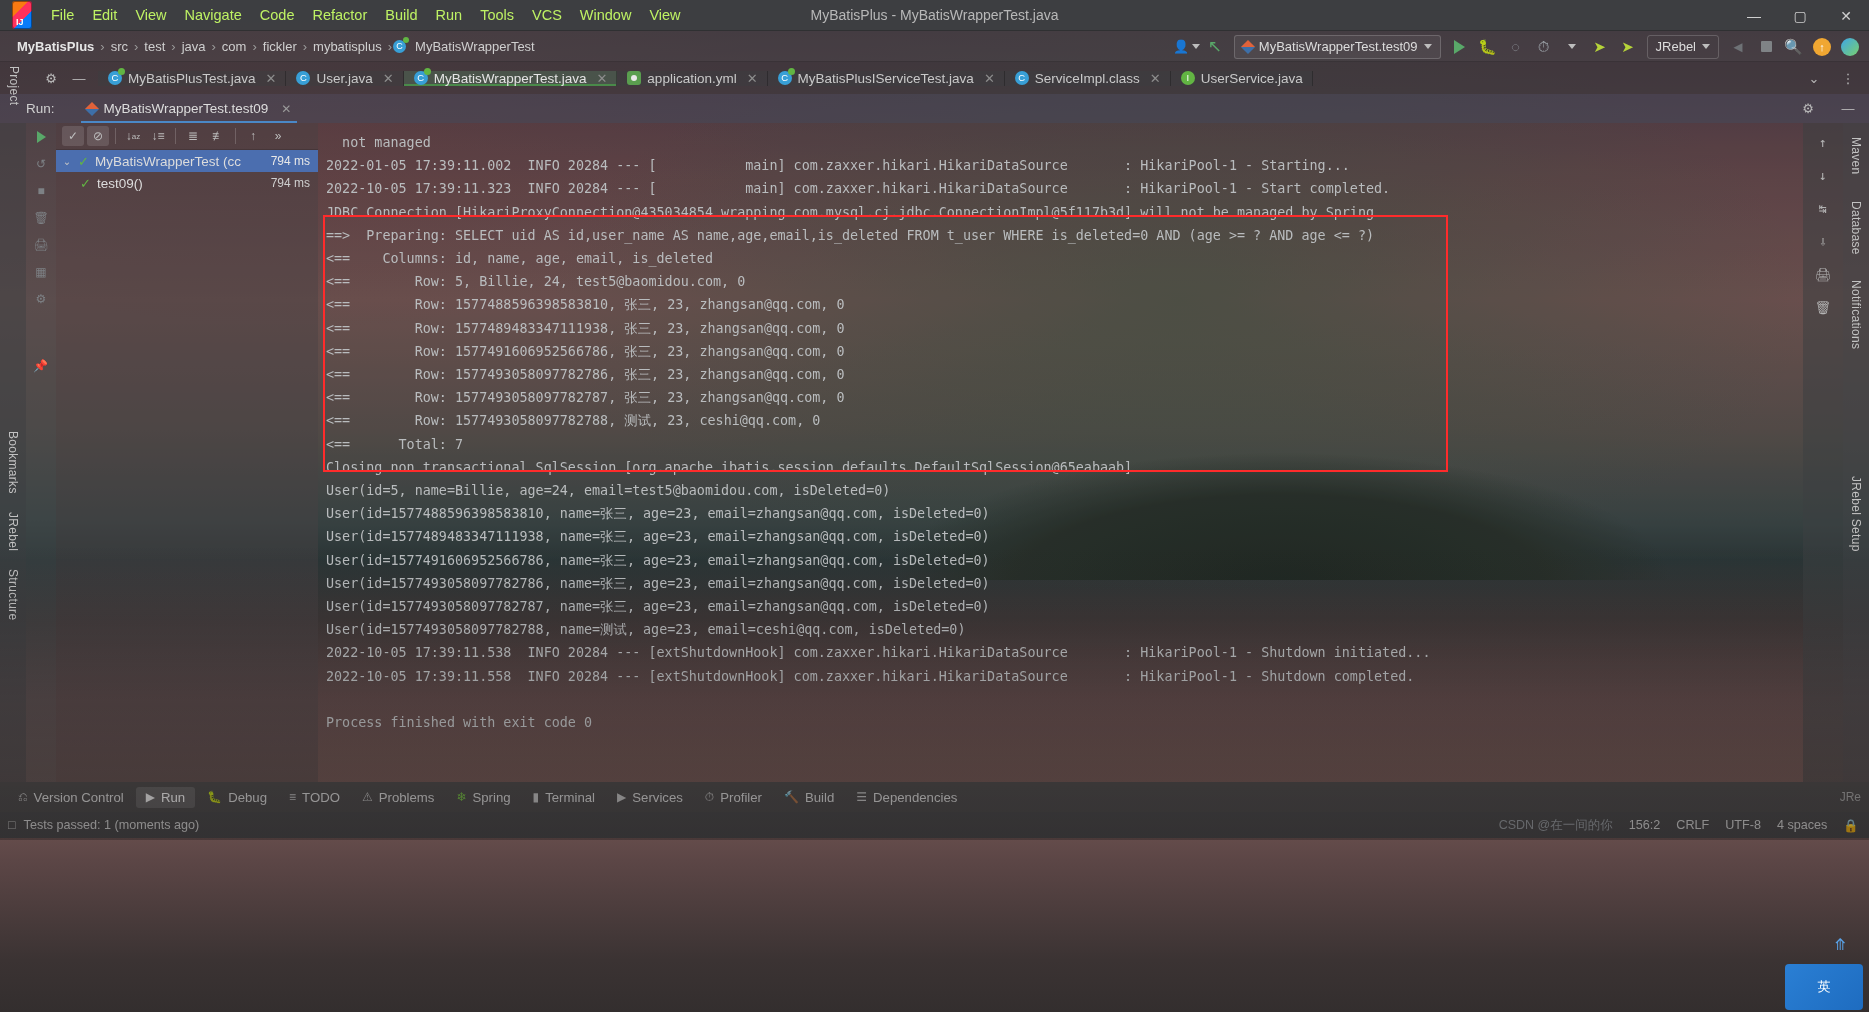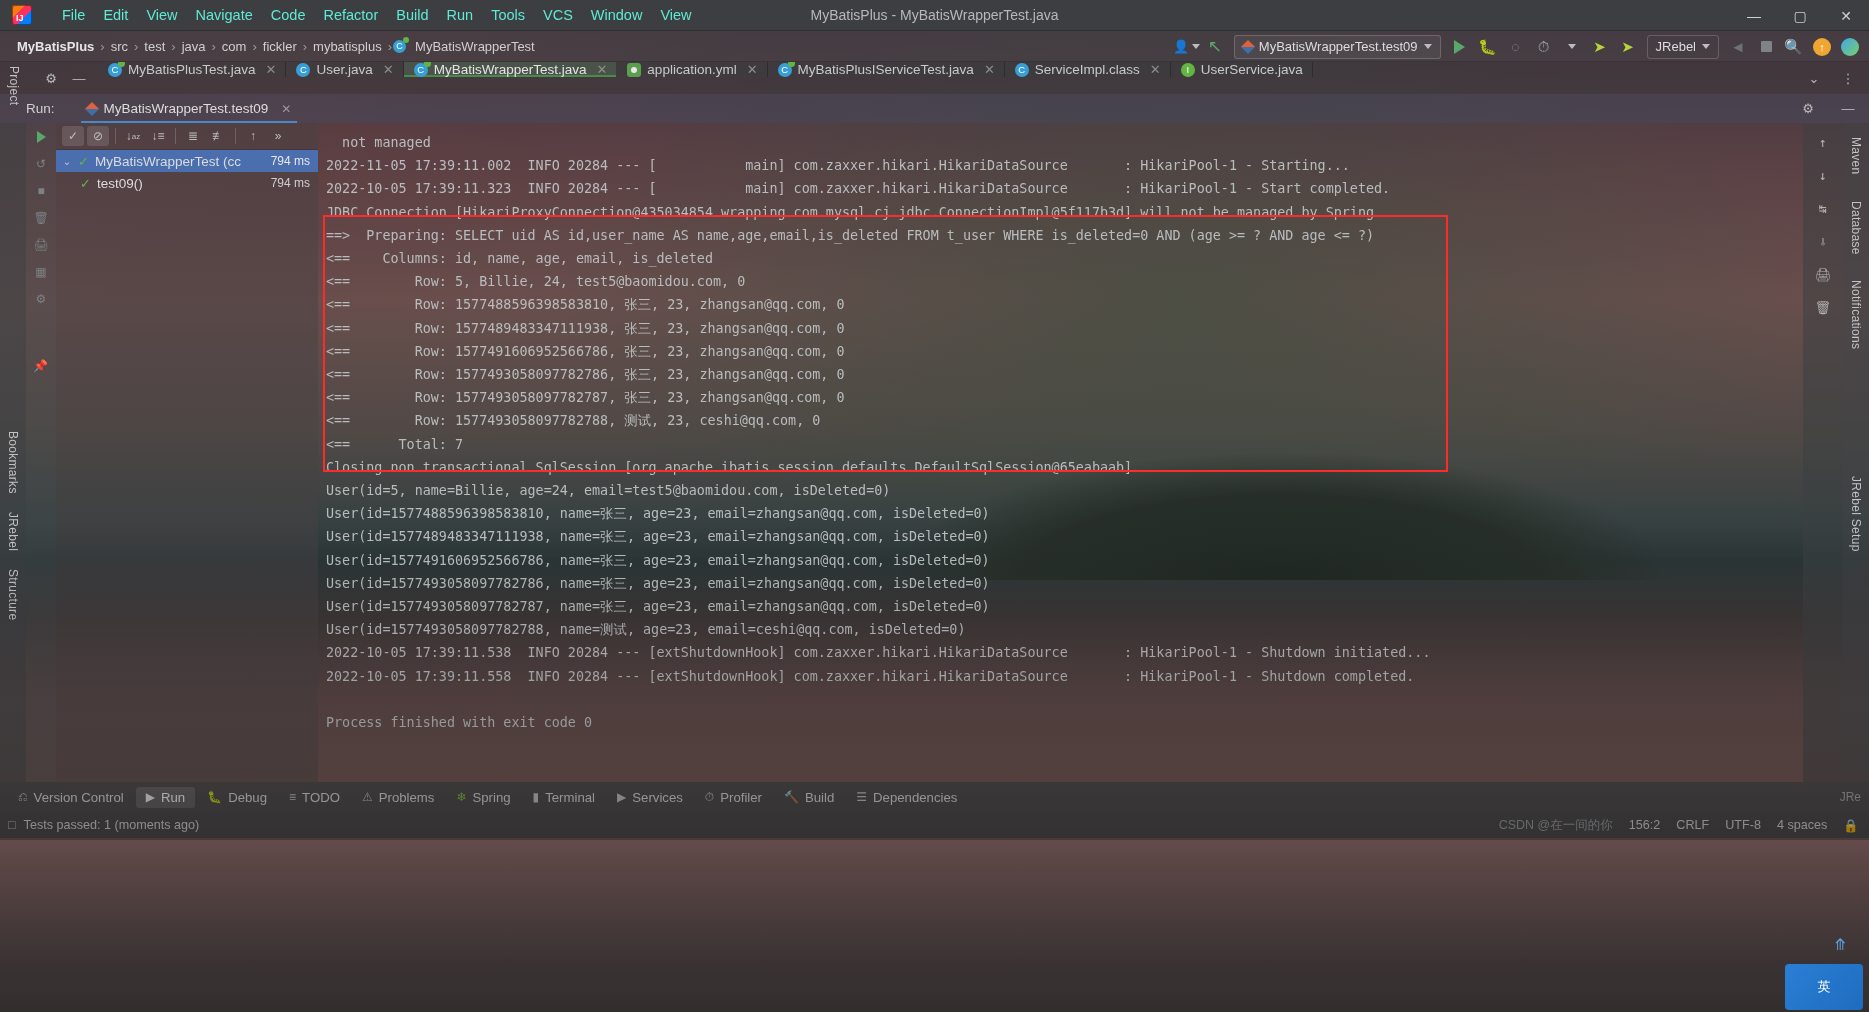--- a/index.html
+++ b/index.html
@@ -38,32 +38,32 @@
   }
 
   
   .titlebar {
     position: relative; height: 31px;
     background: rgba(60,63,65,0.92);
     display: flex; align-items: center;
     border-bottom: 1px solid rgba(0,0,0,0.22);
   }
   .logo {
-    width: 20px; height: 20px; margin: 0 21px 0 12px; flex: none;
+    width: 20px; height: 28px; margin: 0 10px 0 12px; flex: none;
     border-radius: 3px; position: relative;
     background: linear-gradient(135deg,#f97a12 0%,#f97a12 34%,#fe315d 34%,#fe315d 62%,#087cfa 62%);
     box-shadow: inset 0 0 0 1px rgba(0,0,0,0.4);
   }
   .logo i {
     position:absolute; left:4px; bottom:2px; color:#fff;
     font-style: normal; font-weight: bold; font-size: 9px; line-height: 9px;
   }
   .menubar { display:flex; align-items:center; gap:0px; }
   .menuitem {
-    font-size: 14.5px; color: #5eead4; padding: 4px 9px; cursor: default;
+    font-size: 14.5px; color: #bef264; padding: 4px 9px; cursor: default;
     white-space: nowrap;
   }
   .win-title {
     position:absolute; left: 0; right: 0; text-align:center;
     font-size: 14px; color: #b8b8b8; pointer-events:none;
   }
   .winbtns { position:absolute; right: 0; top:0; height:31px; display:flex; align-items:center; }
   .winbtn {
     width: 46px; height: 31px; display:flex; align-items:center; justify-content:center;
     color:#cfcfcf; font-size: 14px;
@@ -110,21 +110,21 @@
   }
   .jrebel .label{ font-size:13px; color:#dcdcdc; }
   .circle-btn { width:18px;height:18px;border-radius:50%; }
 
   
   .tabsbar {
     position:relative; height:32px; display:flex; align-items:stretch;
     background: rgba(49,51,53,0.55);
   }
   .tabs-left { display:flex; align-items:center; gap:2px; padding: 0 6px 0 38px; }
-  .tabs-scroll { display:flex; align-items:flex-start; flex: 1; overflow:hidden; }
+  .tabs-scroll { display:flex; align-items:center; flex: 1; overflow:hidden; }
   .tab {
     display:flex; align-items:center; gap:6px; padding: 0 9px 0 10px;
     font-size: 13.5px; color:#c9c9c9; white-space:nowrap;
     border-right: 1px solid rgba(0,0,0,0.25);
     background: rgba(60,63,65,0.45);
   }
   .tab.active { background: rgba(78,100,82,0.62); color:#e4e4e4; box-shadow: inset 0 -2px 0 #4a8a4a; }
   .tab .x { color:#8d8d8d; font-size: 13px; margin-left: 4px; }
   .ficon { width:14px;height:14px; border-radius:50%; position:relative; flex:none; }
   .ficon.cls { background:#389fd6; }
@@ -432,21 +432,21 @@
       <div class="treerow" style="padding-left:24px">
         <span class="check">✓</span>
         <span>test09()</span>
         <span class="dur">794 ms</span>
       </div>
     </div>
 
     <div class="console">
 
       <div class="ln dim">  not managed</div>
-      <div class="ln dim">2022-11-05 17:39:11.002  INFO 20284 --- [           main] com.zaxxer.hikari.HikariDataSource       : HikariPool-1 - Starting...</div>
+      <div class="ln dim">2022-01-05 17:39:11.002  INFO 20284 --- [           main] com.zaxxer.hikari.HikariDataSource       : HikariPool-1 - Starting...</div>
       <div class="ln dim">2022-10-05 17:39:11.323  INFO 20284 --- [           main] com.zaxxer.hikari.HikariDataSource       : HikariPool-1 - Start completed.</div>
       <div class="ln dim">JDBC Connection [HikariProxyConnection@435034854 wrapping com.mysql.cj.jdbc.ConnectionImpl@5f117b3d] will not be managed by Spring</div>
       <div class="ln dim">==&gt;  Preparing: SELECT uid AS id,user_name AS name,age,email,is_deleted FROM t_user WHERE is_deleted=0 AND (age &gt;= ? AND age &lt;= ?)</div>
       <div class="ln dim">&lt;==    Columns: id, name, age, email, is_deleted</div>
       <div class="ln dim">&lt;==        Row: 5, Billie, 24, test5@baomidou.com, 0</div>
       <div class="ln dim">&lt;==        Row: 1577488596398583810, 张三, 23, zhangsan@qq.com, 0</div>
       <div class="ln dim">&lt;==        Row: 1577489483347111938, 张三, 23, zhangsan@qq.com, 0</div>
       <div class="ln dim">&lt;==        Row: 1577491606952566786, 张三, 23, zhangsan@qq.com, 0</div>
       <div class="ln dim">&lt;==        Row: 1577493058097782786, 张三, 23, zhangsan@qq.com, 0</div>
       <div class="ln dim">&lt;==        Row: 1577493058097782787, 张三, 23, zhangsan@qq.com, 0</div>

